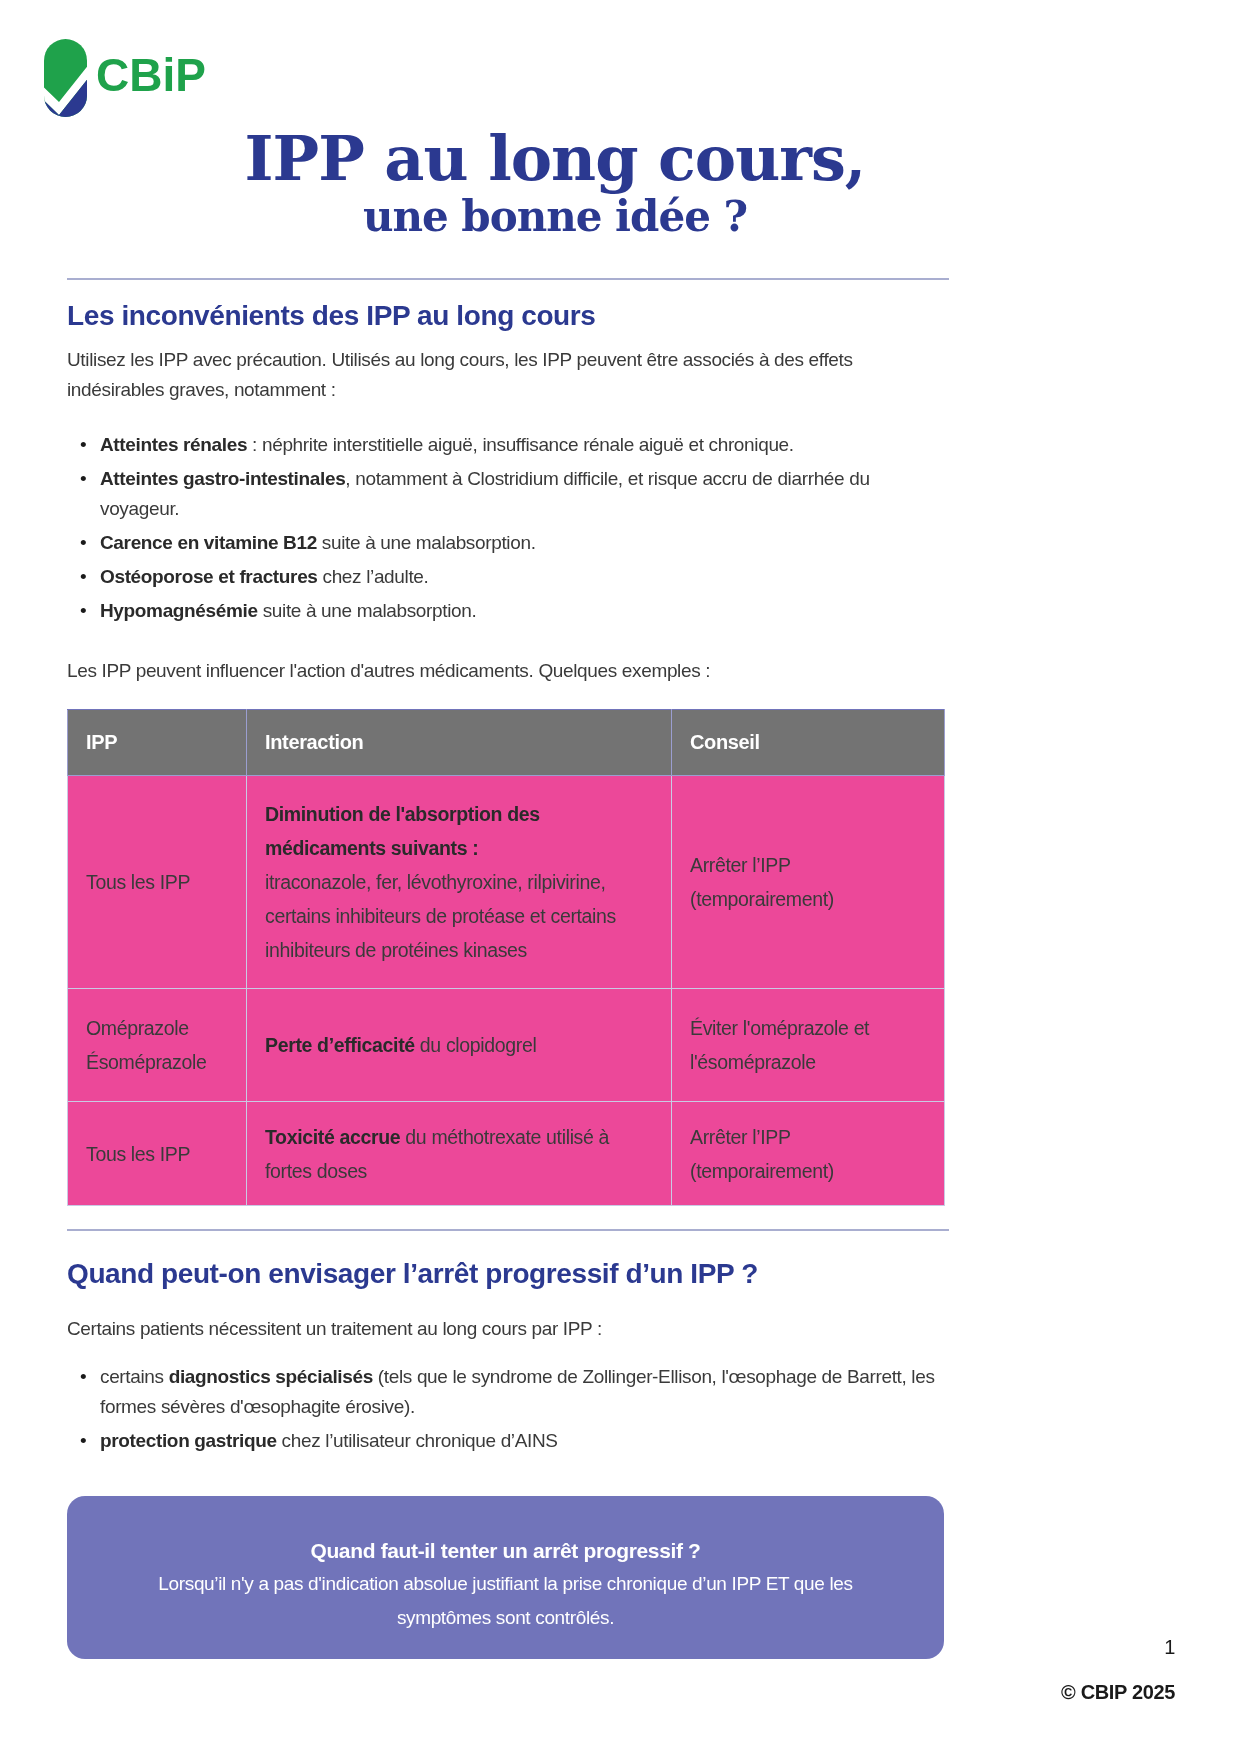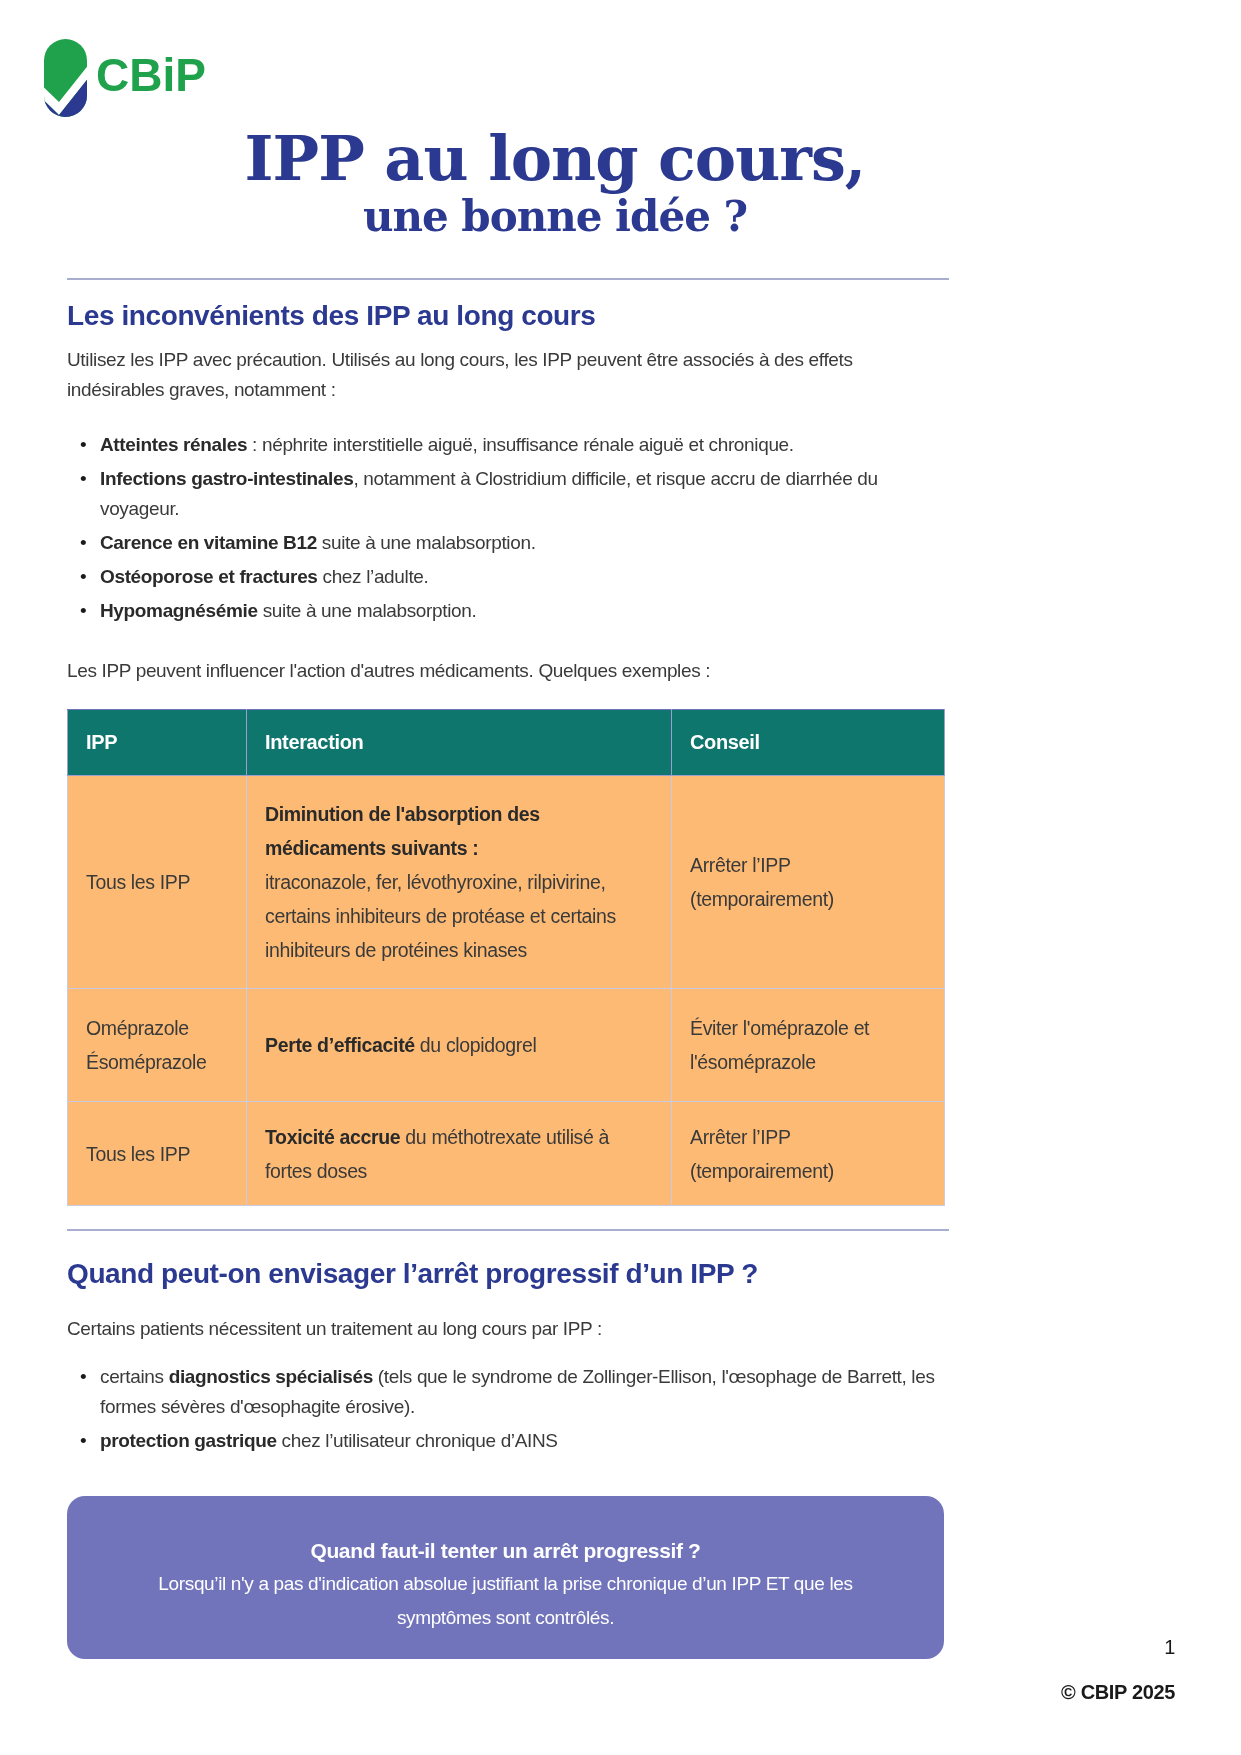--- a/index.html
+++ b/index.html
@@ -76,38 +76,38 @@
   table.ipp-table {
     margin-top: 23px;
     width: 877px;
     border-collapse: collapse;
     table-layout: fixed;
   }
   .ipp-table col.c1 { width: 179px; }
   .ipp-table col.c2 { width: 425px; }
   .ipp-table col.c3 { width: 273px; }
   .ipp-table thead th {
-    background: #0f766e;
+    background: #737373;
     color: #ffffff;
     font-size: 20px;
     font-weight: bold;
     text-align: left;
     height: 66px;
     padding: 0 18px;
     vertical-align: middle;
     border: 1.5px solid #9b9ed0;
     border-top-color: #7174ba;
   }
   .ipp-table tbody td {
     border: 1.5px solid #c9cae4;
     font-size: 19.5px;
     line-height: 34px;
     padding: 14px 18px;
     vertical-align: middle;
-    background: #fdba74;
+    background: #ec4899;
   }
   .row-1 td { height: 213px; }
   .row-2 td { height: 113px; }
   .row-3 td { height: 104px; }
   .cell-strong-block { display: block; }
   
   .callout {
     margin-top: 40px;
     width: 877px;
     min-height: 137px;
@@ -152,21 +152,21 @@
   <div class="content">
 
     <div class="rule rule-1"></div>
 
     <h2 class="section-heading h-1">Les inconvénients des IPP au long cours</h2>
 
     <p class="body-text p-intro">Utilisez les IPP avec précaution. Utilisés au long cours, les IPP peuvent être associés à des effets indésirables graves, notamment :</p>
 
     <ul class="bullets">
       <li><span class="b">Atteintes rénales</span><span> : néphrite interstitielle aiguë, insuffisance rénale aiguë et chronique.</span></li>
-      <li><span class="b">Infections gastro-intestinales</span><span>, notamment à Clostridium difficile, et risque accru de diarrhée du voyageur.</span></li>
+      <li><span class="b">Atteintes gastro-intestinales</span><span>, notamment à Clostridium difficile, et risque accru de diarrhée du voyageur.</span></li>
       <li><span class="b">Carence en vitamine B12</span><span> suite à une malabsorption.</span></li>
       <li><span class="b">Ostéoporose et fractures</span><span> chez l’adulte.</span></li>
       <li><span class="b">Hypomagnésémie</span><span> suite à une malabsorption.</span></li>
     </ul>
 
     <p class="body-text p-table-intro">Les IPP peuvent influencer l'action d'autres médicaments. Quelques exemples :</p>
 
     <table class="ipp-table">
       <colgroup>
           <col class="c1">

